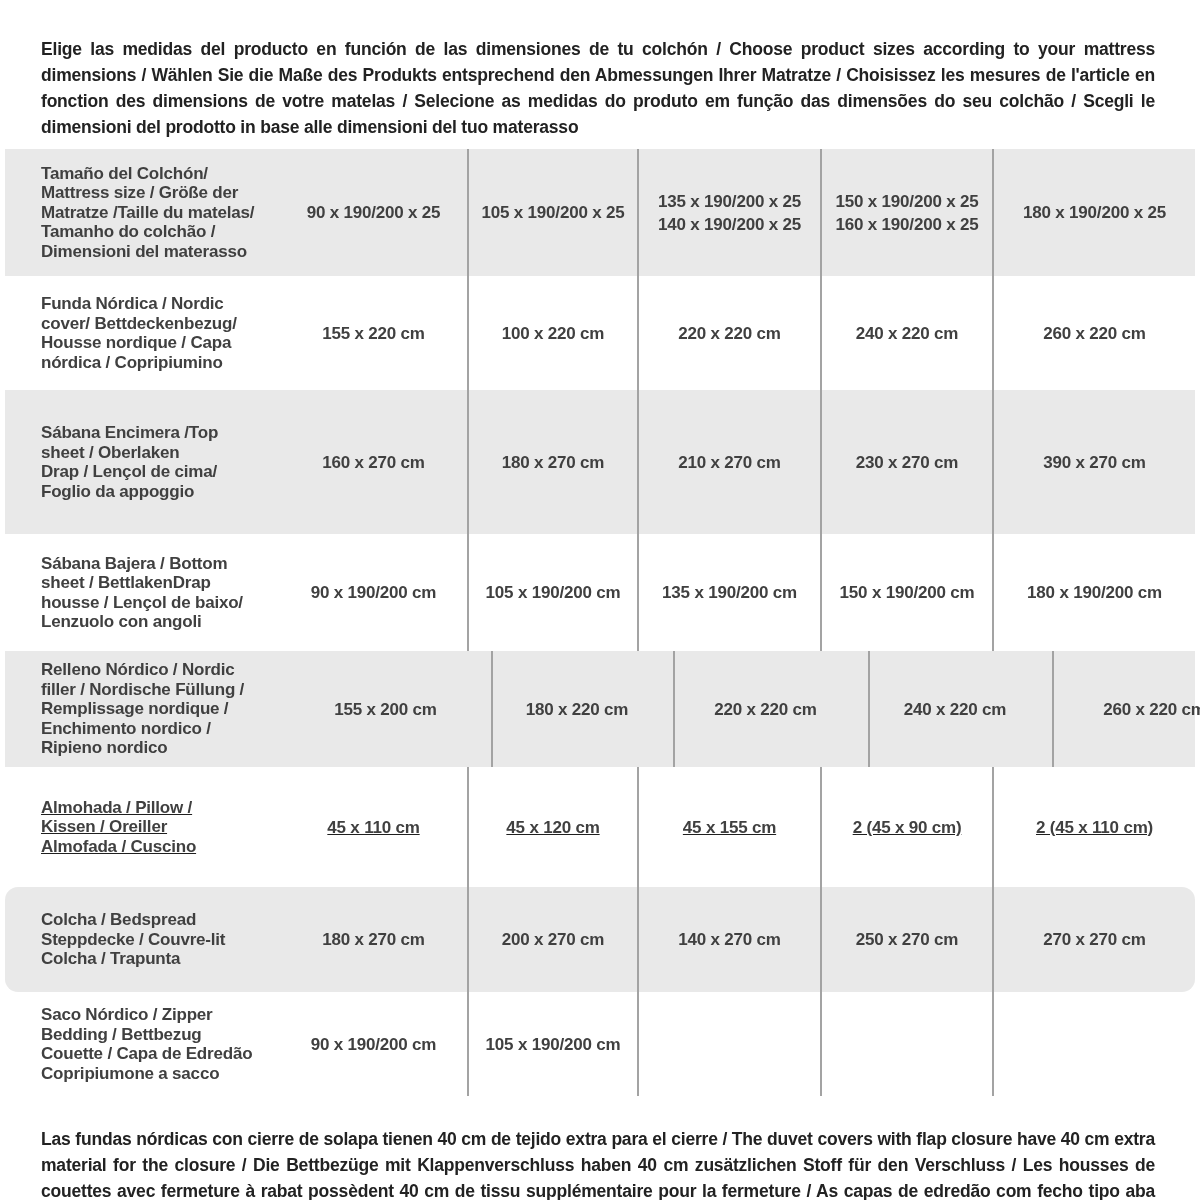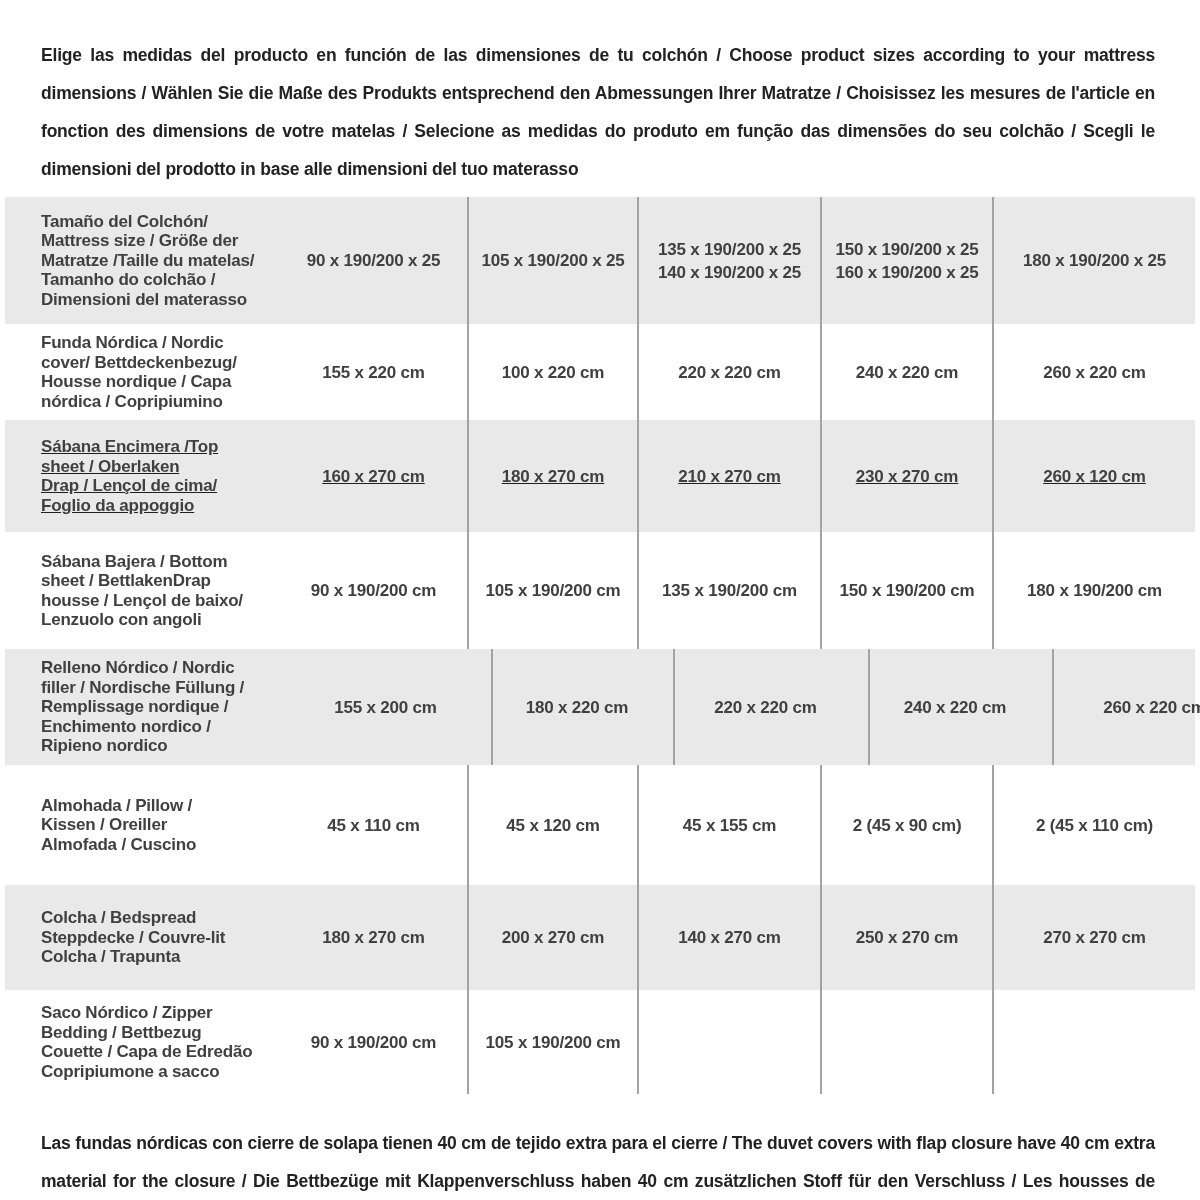--- a/index.html
+++ b/index.html
@@ -3,21 +3,21 @@
 <meta charset="utf-8">
 <style>
   html,body { margin:0; padding:0; }
   body {
     width:1200px; height:1200px; background:#ffffff;
     font-family:"Liberation Sans", sans-serif;
     color:#1f1f1f; overflow:hidden;
     -webkit-font-smoothing:antialiased;
   }
   .para {
-    font-weight:bold; font-size:17.5px; line-height:38px;
+    font-weight:bold; font-size:17.5px; line-height:26px;
     text-align:justify; letter-spacing:-0.2px; color:#222;
   }
   .intro  { margin:36px 45px 0 41px; }
   .footnote { margin:30px 45px 0 41px; }
 
   .size-table { margin:9px 0 0 5px; width:1190px; }
   .trow {
     display:grid;
     grid-template-columns:275px 187px 170px 183px 172px 203px;
   }
@@ -28,26 +28,26 @@
     font-size:17px; letter-spacing:-0.2px; color:#404040;
   }
   .cell.label {
     padding-left:36px; padding-right:8px;
     line-height:19.5px;
   }
   .cell.val { justify-content:center; text-align:center; line-height:23px; }
   .cell.div { border-left:2px solid #a3a3a3; }
 
   .h-header { height:127px; }
-  .h-r1 { height:96px; }
-  .h-r2 { height:112px;text-decoration:underline; }
+  .h-r1 { height:114px; }
+  .h-r2 { height:144px; }
   .h-r3 { height:117px; }
   .h-r4 { height:116px;gap:12px; }
-  .h-r5 { height:120px; }
-  .h-r6 { height:105px; }
+  .h-r5 { height:120px;text-decoration:underline; }
+  .h-r6 { height:105px;border-radius:13px; }
   .h-r7 { height:104px; }
 </style>
 </head>
 <body>
 
 <p class="para intro">Elige las medidas del producto en función de las dimensiones de tu colchón / Choose product sizes according to your mattress dimensions / Wählen Sie die Maße des Produkts entsprechend den Abmessungen Ihrer Matratze / Choisissez les mesures de l'article en fonction des dimensions de votre matelas / Selecione as medidas do produto em função das dimensões do seu colchão / Scegli le dimensioni del prodotto in base alle dimensioni del tuo materasso</p>
 
 <div class="size-table">
 
   <div class="trow shaded h-header">
@@ -79,21 +79,21 @@
 
   <div class="trow shaded h-r2">
     <div class="cell label">Sábana Encimera /Top
 sheet / Oberlaken
 Drap / Lençol de cima/
 Foglio da appoggio</div>
     <div class="cell val">160 x 270 cm</div>
     <div class="cell val div">180 x 270 cm</div>
     <div class="cell val div">210 x 270 cm</div>
     <div class="cell val div">230 x 270 cm</div>
-    <div class="cell val div">260 x 120 cm</div>
+    <div class="cell val div">390 x 270 cm</div>
   </div>
 
   <div class="trow h-r3">
     <div class="cell label">Sábana Bajera / Bottom
 sheet / BettlakenDrap
 housse / Lençol de baixo/
 Lenzuolo con angoli</div>
     <div class="cell val">90 x 190/200 cm</div>
     <div class="cell val div">105 x 190/200 cm</div>
     <div class="cell val div">135 x 190/200 cm</div>

